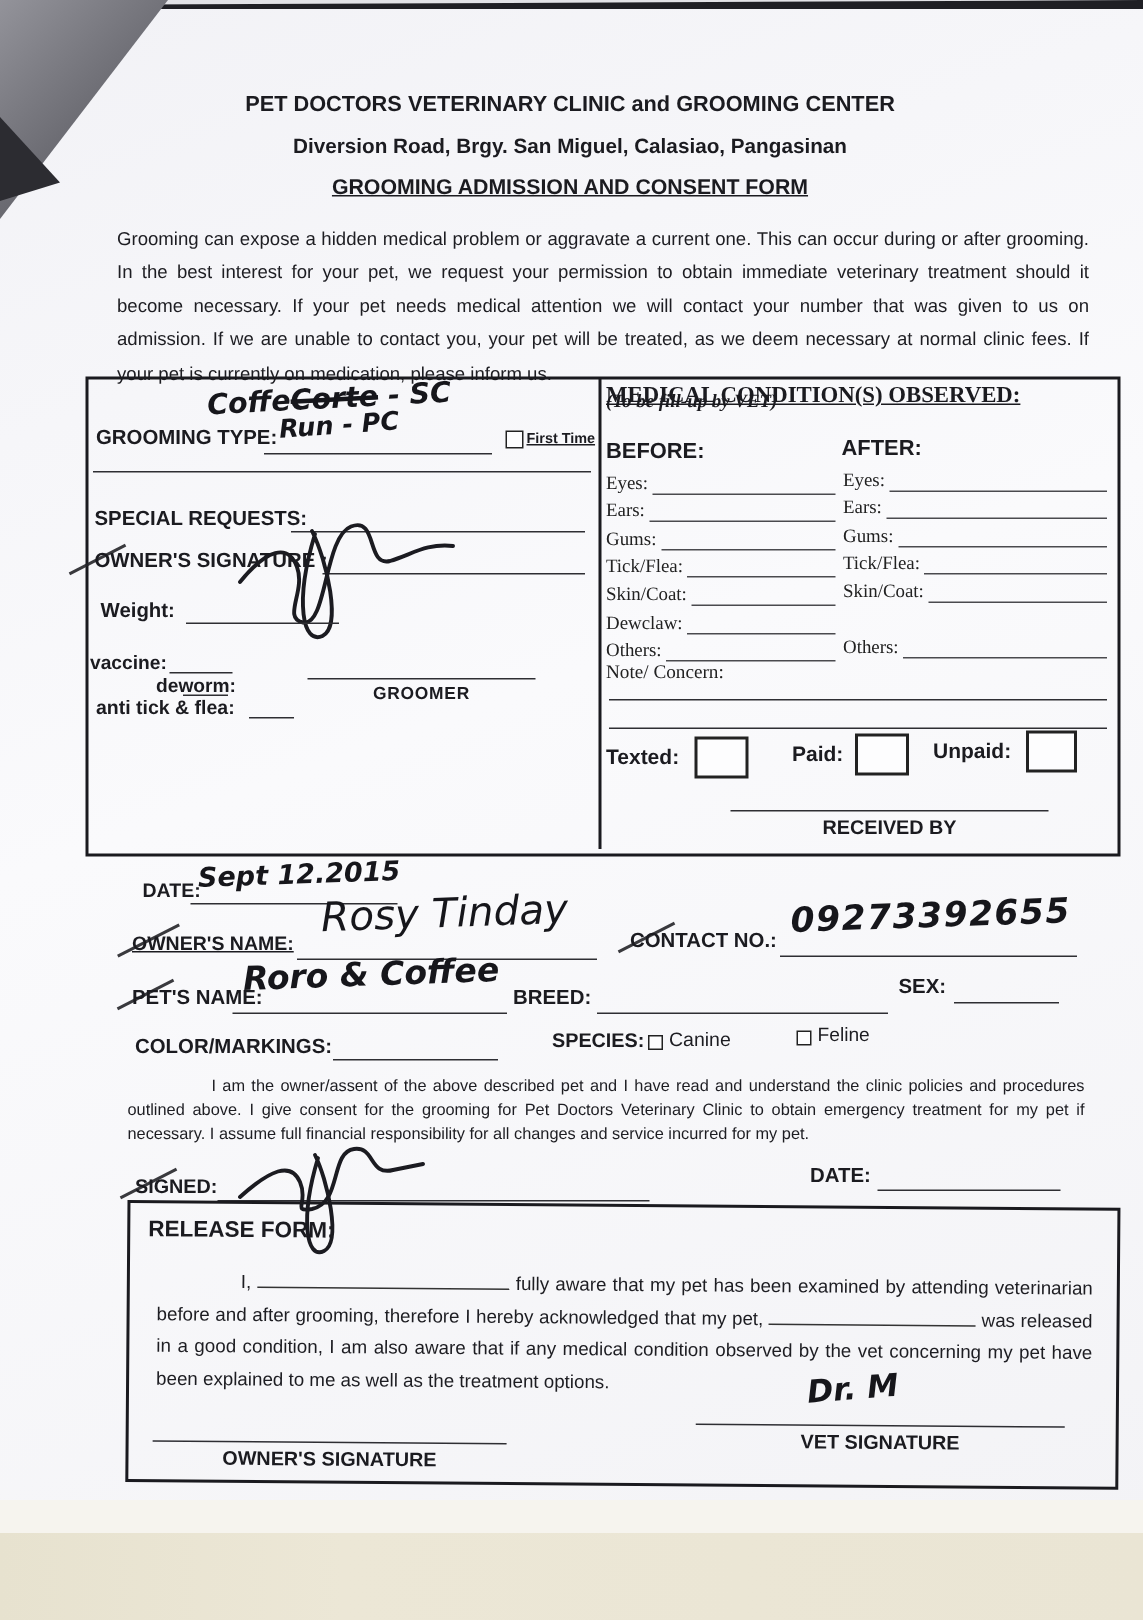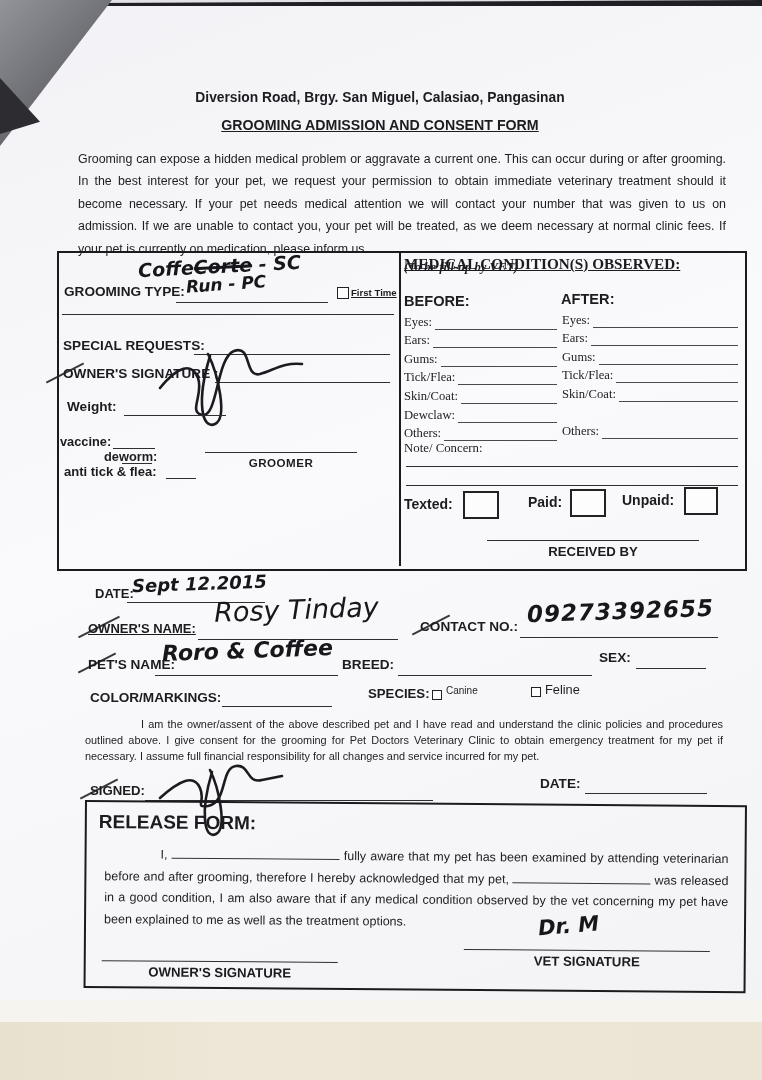--- a/index.html
+++ b/index.html
@@ -50,20 +50,21 @@
 <div class="page">
 
   <div class="scan-top"></div>
   <div class="lid-line"></div>
   <div class="paper"></div>
   <div class="corner"></div>
   <div class="corner-notch"></div>
   <div class="strip-light"></div>
   <div class="strip-beige"></div>
 
+  <div class="abs lbl center" style="left:80px;top:62px;width:600px;font-size:14.5px;">PET DOCTORS VETERINARY CLINIC and GROOMING CENTER</div>
   <div class="abs lbl center uline" style="left:80px;top:117px;width:600px;font-size:14.2px;">GROOMING ADMISSION AND CONSENT FORM</div>
   <div class="abs lbl center" style="left:80px;top:90px;width:600px;font-size:13.8px;">Diversion Road, Brgy. San Miguel, Calasiao, Pangasinan</div>
 
   <div class="abs par" style="left:78px;top:148px;width:648px;font-size:12.4px;line-height:22.4px;">Grooming can expose a hidden medical problem or aggravate a current one. This can occur during or after grooming. In the best interest for your pet, we request your permission to obtain immediate veterinary treatment should it become necessary. If your pet needs medical attention we will contact your number that was given to us on admission. If we are unable to contact you, your pet will be treated, as we deem necessary at normal clinic fees. If your pet is currently on medication, please inform us.</div>
 
   <div class="abs box" style="left:57px;top:251px;width:686px;height:316px;"></div>
   <div class="abs" style="left:399px;top:252px;width:0;height:314px;border-left:2.2px solid #1a1a1f;"></div>
 
   <div class="abs hw" style="left:138px;top:255px;font-size:19px;transform:rotate(-3deg);">
     <span>Coffe</span><span style="text-decoration:line-through;text-decoration-thickness:3px;">Corte</span>
@@ -201,38 +202,38 @@
   <div class="abs hw" style="left:162px;top:638px;font-size:22px;transform:rotate(-2deg);">Roro &amp; Coffee</div>
   <div class="abs lbl" style="left:342px;top:657px;font-size:13.6px;">BREED:</div>
   <div class="abs hline" style="left:398px;top:657px;width:194px;height:18px;"></div>
   <div class="abs lbl" style="left:599px;top:650px;font-size:13.6px;">SEX:</div>
   <div class="abs hline" style="left:636px;top:650px;width:70px;height:18px;"></div>
 
   <div class="abs lbl" style="left:90px;top:690px;font-size:13.6px;">COLOR/MARKINGS:</div>
   <div class="abs hline" style="left:222px;top:690px;width:110px;height:16px;"></div>
   <div class="abs lbl" style="left:368px;top:686px;font-size:13.2px;">SPECIES:</div>
   <span class="abs cb" style="left:432px;top:690px;width:8px;height:8px;border-width:1.2px;"></span>
-  <div class="abs" style="left:446px;top:685px;font-size:10px;">Canine</div>
+  <div class="abs" style="left:446px;top:685px;font-size:13px;">Canine</div>
   <span class="abs cb" style="left:531px;top:687px;width:8px;height:8px;border-width:1.2px;"></span>
   <div class="abs" style="left:545px;top:682px;font-size:12.8px;">Feline</div>
 
   <div class="abs par" style="left:85px;top:716px;width:638px;font-size:10.9px;line-height:16.2px;text-indent:56px;">I am the owner/assent of the above described pet and I have read and understand the clinic policies and procedures outlined above. I give consent for the grooming for Pet Doctors Veterinary Clinic to obtain emergency treatment for my pet if necessary. I assume full financial responsibility for all changes and service incurred for my pet.</div>
 
   <div class="abs slash" style="left:78px;top:788px;width:42px;"></div>
   <div class="abs lbl" style="left:90px;top:783px;font-size:13.2px;text-align:right;">SIGNED:</div>
   <div class="abs hline" style="left:145px;top:783px;width:288px;height:17px;"></div>
   <svg class="sig" style="left:150px;top:750px;" width="150" height="90" viewBox="0 0 150 90">
     <path d="M10 48 C 30 30, 44 24, 50 38 C 56 52, 44 58, 58 56 C 78 52, 70 18, 86 16 C 100 14, 96 34, 112 30 L 132 26"></path>
     <path d="M62 22 C 50 62, 54 90, 66 84 C 78 78, 68 36, 60 20"></path>
   </svg>
   <div class="abs lbl" style="left:540px;top:776px;font-size:13.6px;">DATE:</div>
   <div class="abs hline" style="left:585px;top:776px;width:122px;height:17px;"></div>
 
   <div class="abs box" style="left:85px;top:800px;width:658px;height:184px;transform:rotate(0.45deg);transform-origin:top left;">
-    <div class="abs lbl" style="left:12px;top:9px;font-size:19px;">RELEASE FORM:</div>
+    <div class="abs lbl" style="left:12px;top:9px;font-size:15px;">RELEASE FORM:</div>
     <div class="abs par" style="left:18px;top:42px;width:624px;font-size:12.5px;line-height:21.5px;">
       <span style="display:inline-block;width:56px;"></span><span>I,</span>
       <span class="blank" style="width:168px;"></span>
       <span>fully aware that my pet has been examined by attending veterinarian before and after grooming, therefore I hereby acknowledged that my pet,</span>
       <span class="blank" style="width:138px;"></span>
       <span>was released in a good condition, I am also aware that if any medical condition observed by the vet concerning my pet have been explained to me as well as the treatment options.</span>
     </div>
 
     <div class="abs hw" style="left:452px;top:108px;font-size:21px;transform:rotate(-5deg);">Dr. M</div>
     <div class="abs tline" style="left:378px;top:144px;width:246px;"></div>

